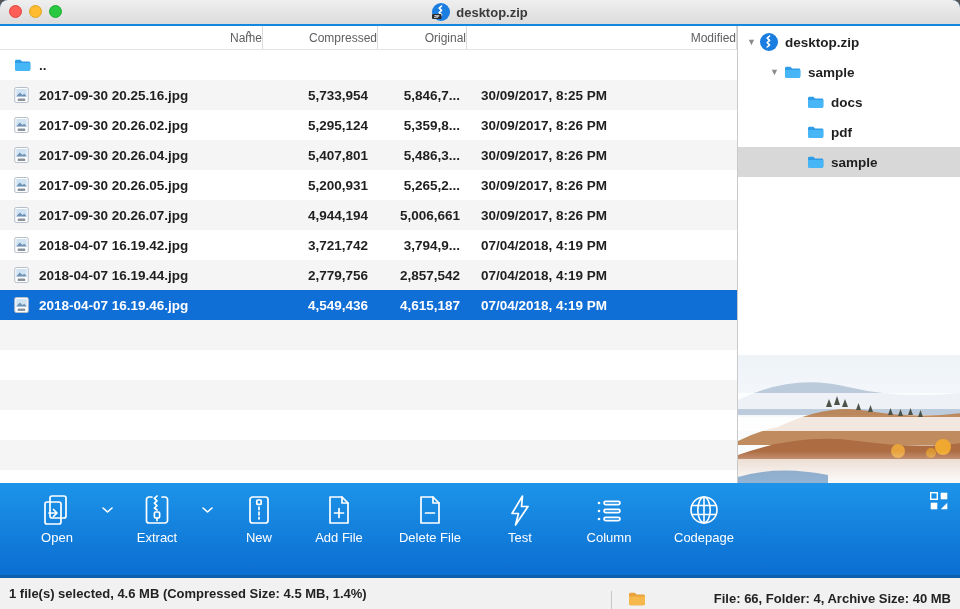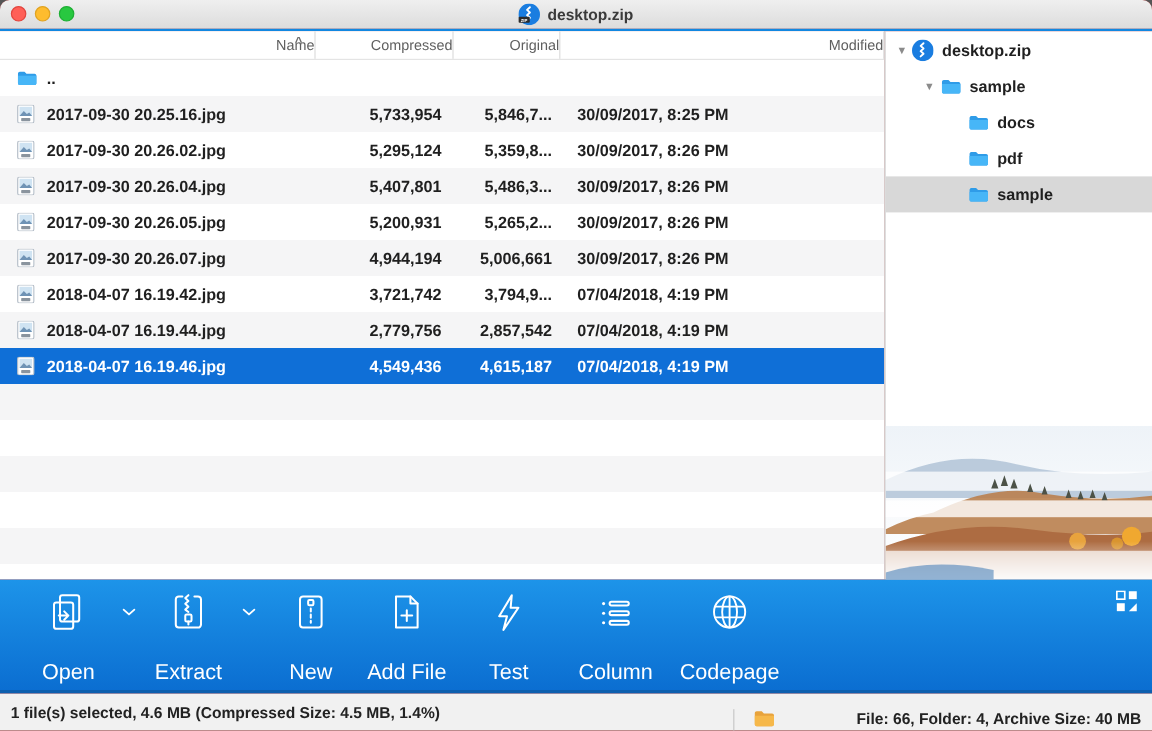--- a/index.html
+++ b/index.html
@@ -3,21 +3,21 @@
 <meta charset="utf-8">
 <style>
   :root{
     --sel:#0f6fd7; --accent:#1287e0;
     --tb-top:#1d94e9; --tb-bot:#0b6ed1;
     --stripe:#f5f5f6;
   }
   *{margin:0;padding:0;box-sizing:border-box;}
   html,body{background:#555;}
   body{font-family:"Liberation Sans","DejaVu Sans",sans-serif;}
-  #window{position:relative;width:960px;height:609px;background:#b91c1c;overflow:hidden;
+  #window{position:relative;width:960px;height:609px;background:#0369a1;overflow:hidden;
           border-radius:8px 8px 0 0;}
 
   
   .titlebar{position:absolute;left:0;top:0;width:960px;height:24px;
     background:linear-gradient(#efefef,#dcdcdc);display:flex;align-items:center;}
   .lights{position:absolute;left:9px;top:5px;display:flex;gap:7px;}
   .light{width:13px;height:13px;border-radius:50%;}
   .light.red{background:#ff5f57;border:1px solid #e2453e;}
   .light.yellow{background:#febc2e;border:1px solid #e0a321;}
   .light.green{background:#28c840;border:1px solid #1eaf34;}
@@ -59,21 +59,21 @@
   .disc{width:15px;text-align:center;font-size:9px;color:#8b8b8b;flex:none;}
   .tree-icon{display:inline-flex;width:20px;justify-content:center;margin-right:6px;flex:none;}
   .preview{position:absolute;left:0;bottom:0;width:223px;height:128px;}
 
   
   .toolbar{position:absolute;left:0;top:483px;width:960px;height:95px;
     background:linear-gradient(var(--tb-top),var(--tb-bot));
     border-bottom:3px solid #0d5fae;display:flex;align-items:flex-start;padding:10px 0 0 22px;}
   .tb-item{display:flex;flex-direction:column;align-items:center;color:#fff;flex:none;}
   .tb-icon{width:36px;height:36px;}
-  .tb-label{font-size:18px;margin-top:21px;white-space:nowrap;}
+  .tb-label{font-size:13px;margin-top:1px;white-space:nowrap;}
   .tb-chevron{width:30px;display:flex;justify-content:center;margin-top:14px;flex:none;}
   .grid-btn{position:absolute;right:12px;top:9px;width:18px;height:18px;}
 
   
   .statusbar{position:absolute;left:0;top:578px;width:960px;height:31px;background:#f1f1f1;
     display:flex;align-items:center;font-size:13px;font-weight:600;color:#222;}
   .status-left{padding-left:9px;}
   .status-right{position:absolute;left:611px;right:9px;top:0;height:100%;
     display:flex;align-items:flex-start;margin-top:13px;}
   .status-div{width:1px;height:18px;background:#c7c7c7;margin-right:16px;}
@@ -452,20 +452,26 @@
     <span class="tb-label">New</span>
   </div>
 
   <div class="tb-item" style="width: 86px;">
     <svg class="tb-icon" viewBox="0 0 36 36">
           <use href="#ic-add-file"></use>
         </svg>
     <span class="tb-label">Add File</span>
   </div>
 
+  <div class="tb-item" style="width: 96px;">
+    <svg class="tb-icon" viewBox="0 0 36 36">
+          <use href="#ic-delete-file"></use>
+        </svg>
+    <span class="tb-label">Delete File</span>
+  </div>
 
   <div class="tb-item" style="width: 84px;">
     <svg class="tb-icon" viewBox="0 0 36 36">
           <use href="#ic-test"></use>
         </svg>
     <span class="tb-label">Test</span>
   </div>
 
   <div class="tb-item" style="width: 94px;">
     <svg class="tb-icon" viewBox="0 0 36 36">

